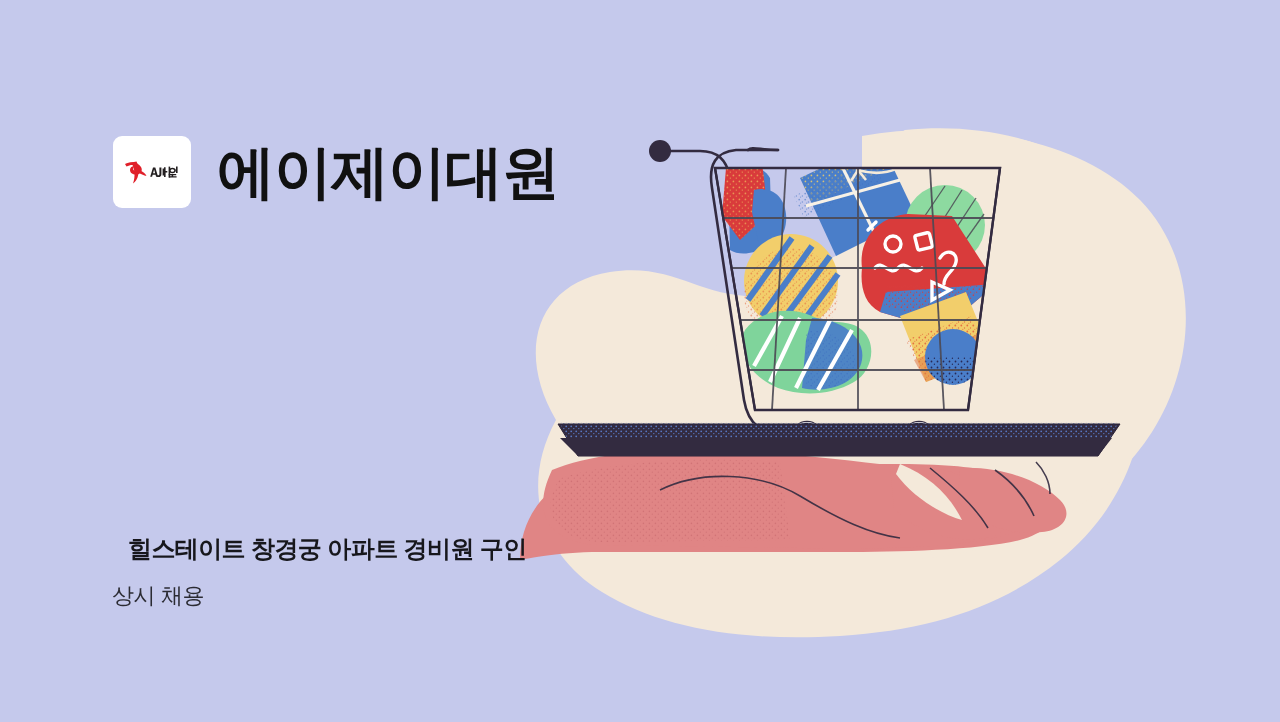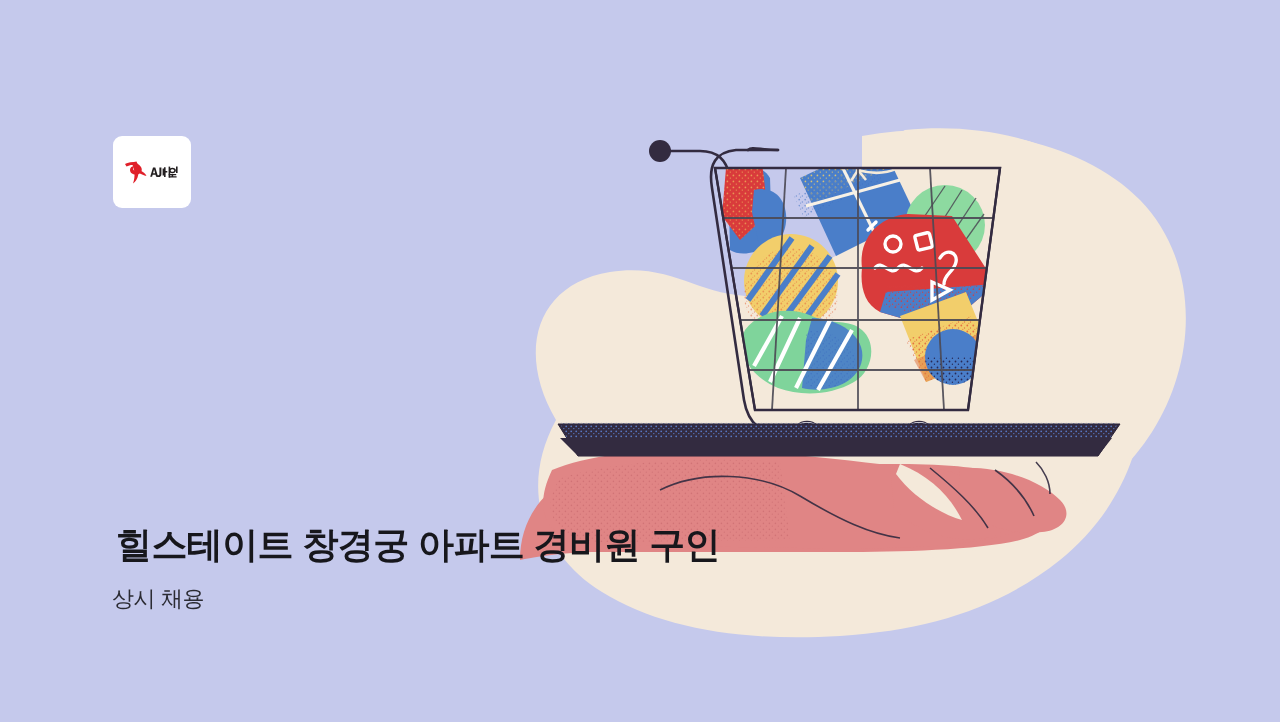--- a/index.html
+++ b/index.html
@@ -69,26 +69,26 @@
   }
 
   
   #caption {
     position: absolute;
     left: 112px;
     top: 518px;
     width: 760px;
   }
   .job-title {
-    font-size: 36px;
+    font-size: 24px;
     font-weight: 700;
     color: #17171c;
     line-height: 1.25;
     letter-spacing: -0.6px;
-    margin: 4px;
+    margin: 16px;
     white-space: nowrap;
   }
   .job-status {
     font-size: 22px;
     font-weight: 400;
     color: #2b2b33;
     line-height: 1.3;
     margin: 18px 0 0 0;
     letter-spacing: -0.4px;
   }
@@ -417,20 +417,21 @@
           <path d="M51.4 9.8 C53.4 9.8 54.9 10.9 54.9 12.5 C54.9 14.1 53.4 15.2 51.4 15.2
                    C49.4 15.2 47.9 14.1 47.9 12.5 C47.9 10.9 49.4 9.8 51.4 9.8 Z
                    M51.4 11.2 C50.4 11.2 49.6 11.8 49.6 12.5 C49.6 13.2 50.4 13.8 51.4 13.8
                    C52.4 13.8 53.2 13.2 53.2 12.5 C53.2 11.8 52.4 11.2 51.4 11.2 Z"></path>
           <path d="M47.7 16.0 L55.2 16.0 L55.2 17.3 L52.2 17.3 L52.2 18.3 L55.6 18.3
                    L55.6 19.6 L47.9 19.6 L47.9 18.3 L50.6 18.3 L50.6 17.3 L47.7 17.3 Z"></path>
           <path d="M55.0 8.6 L56.6 8.6 L56.6 15.0 L55.0 15.0 Z"></path>
         </g>
       </svg>
     </div>
+    <div class="company-name">에이제이대원</div>
   </div>
 
   <div id="caption">
     <p class="job-title">힐스테이트 창경궁 아파트 경비원 구인</p>
     <p class="job-status">상시 채용</p>
   </div>
 
 </div>
 
 </body></html>

